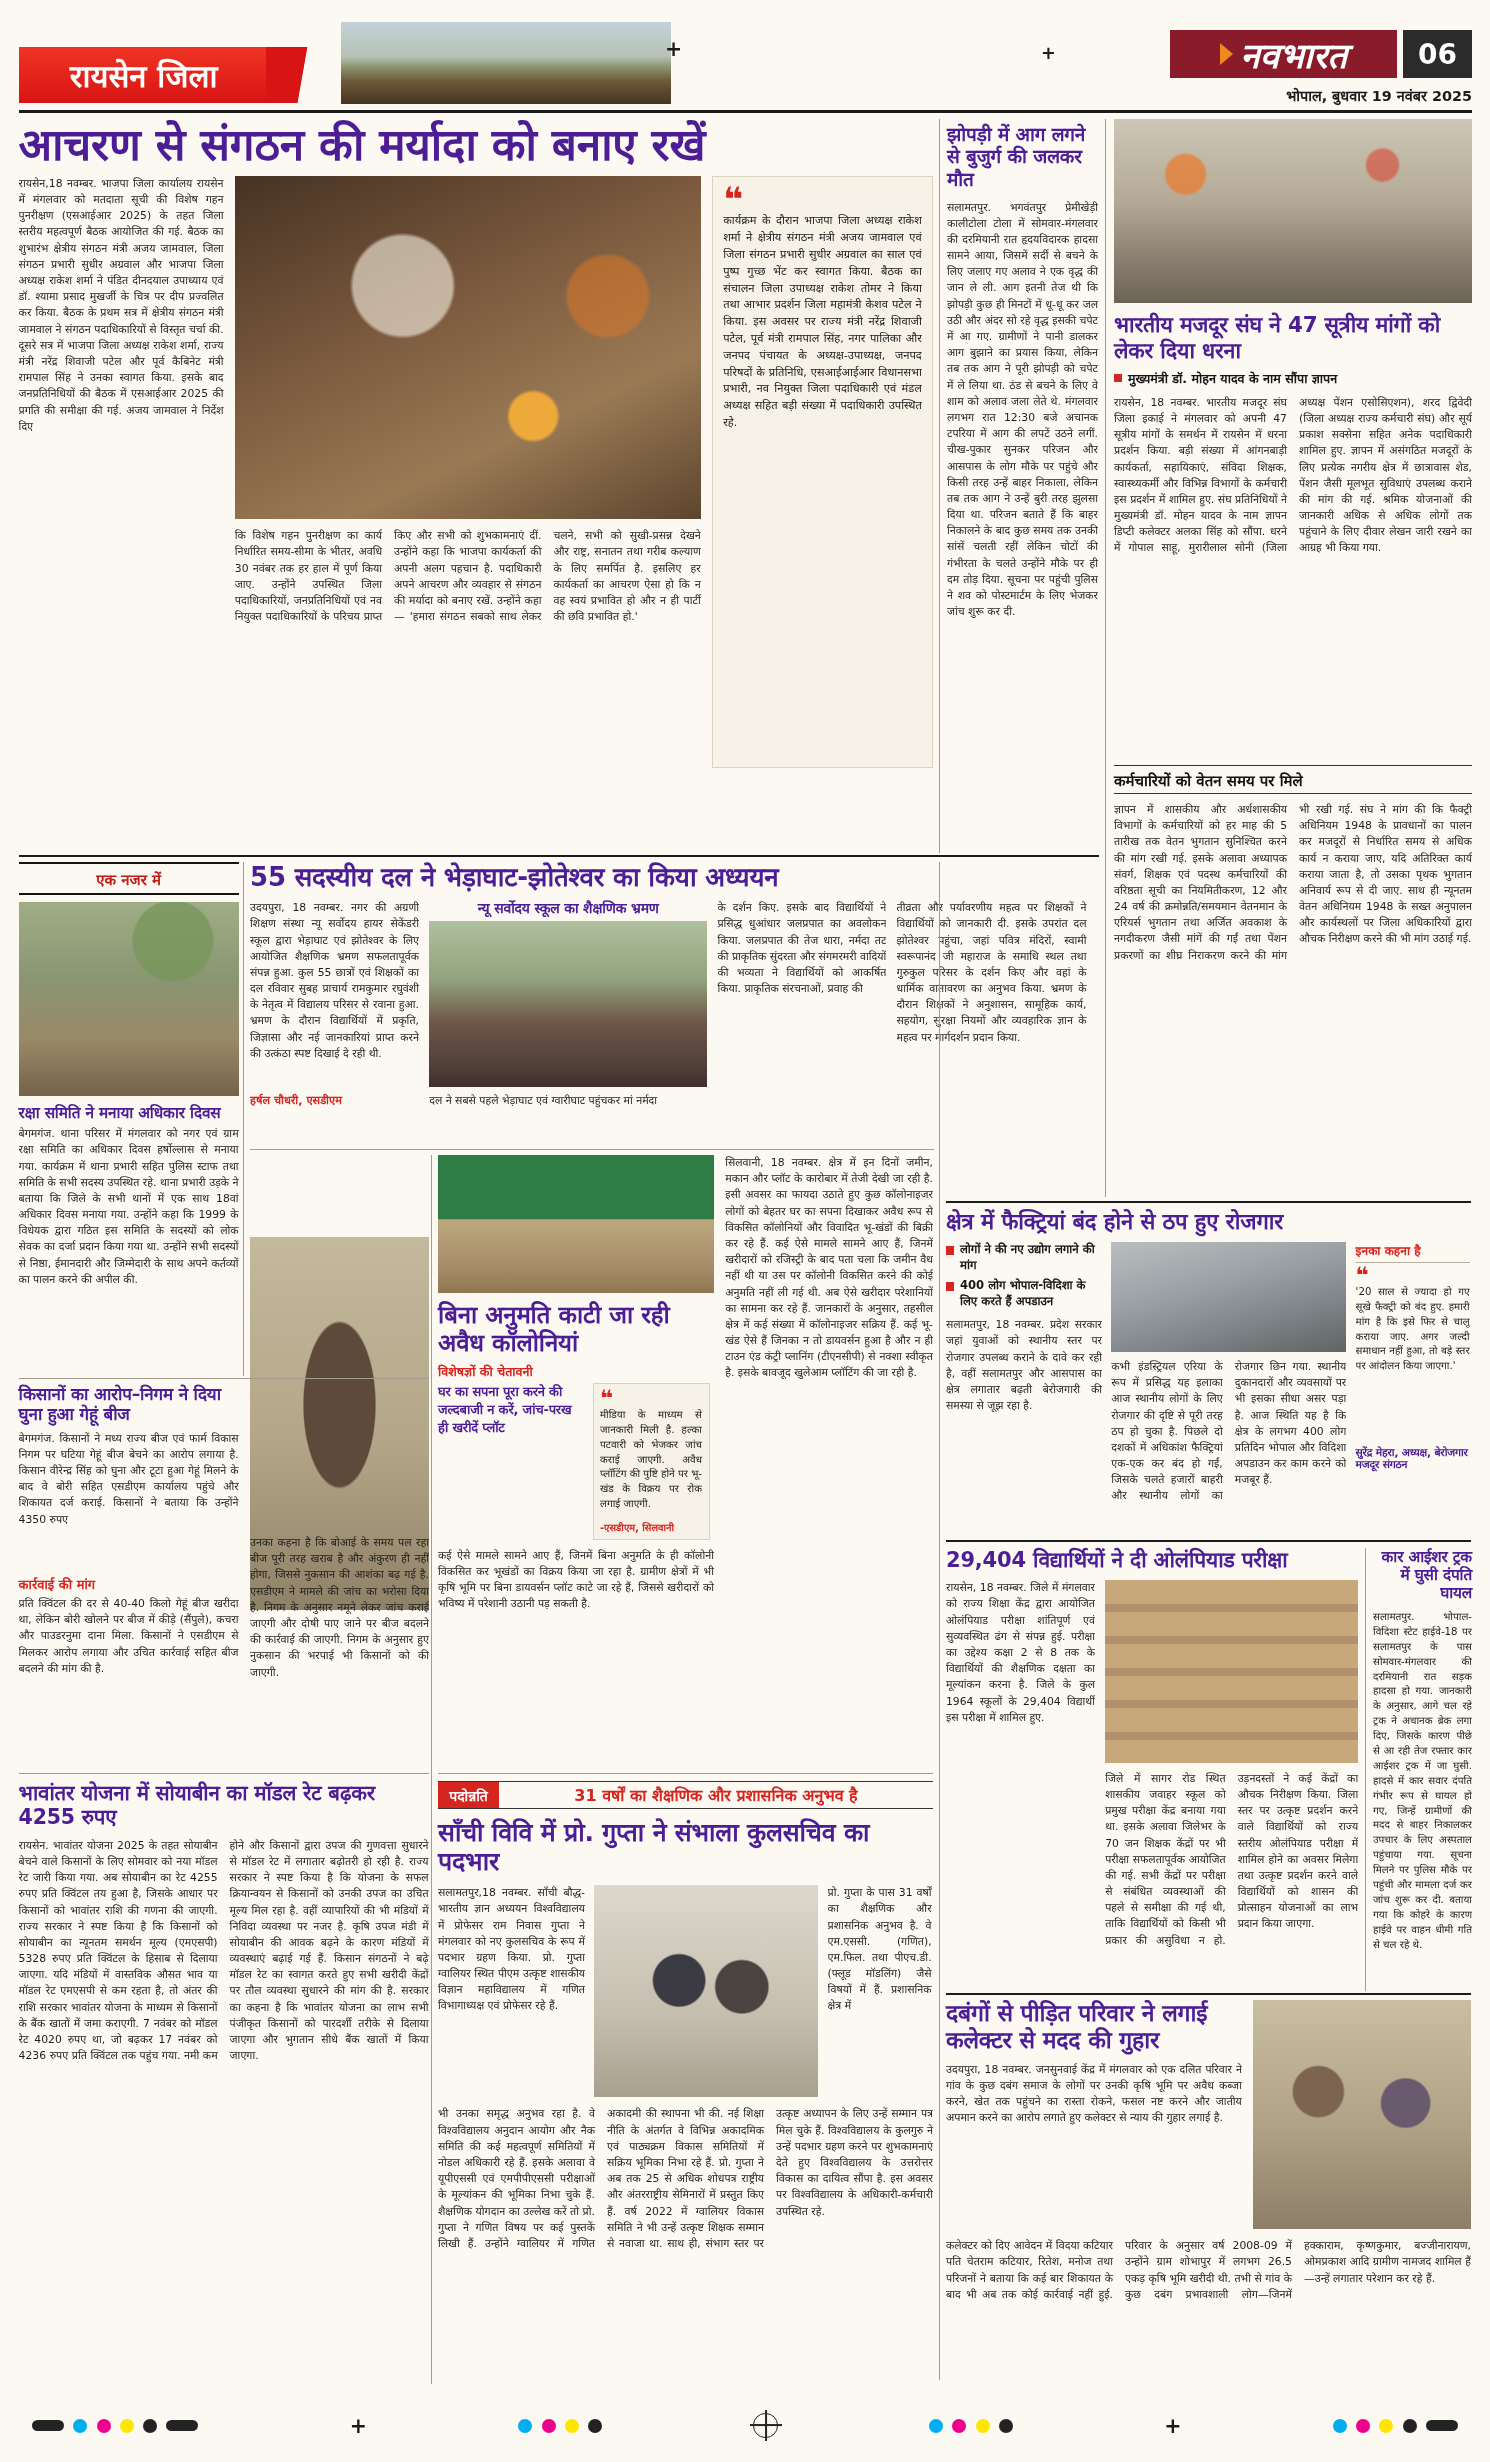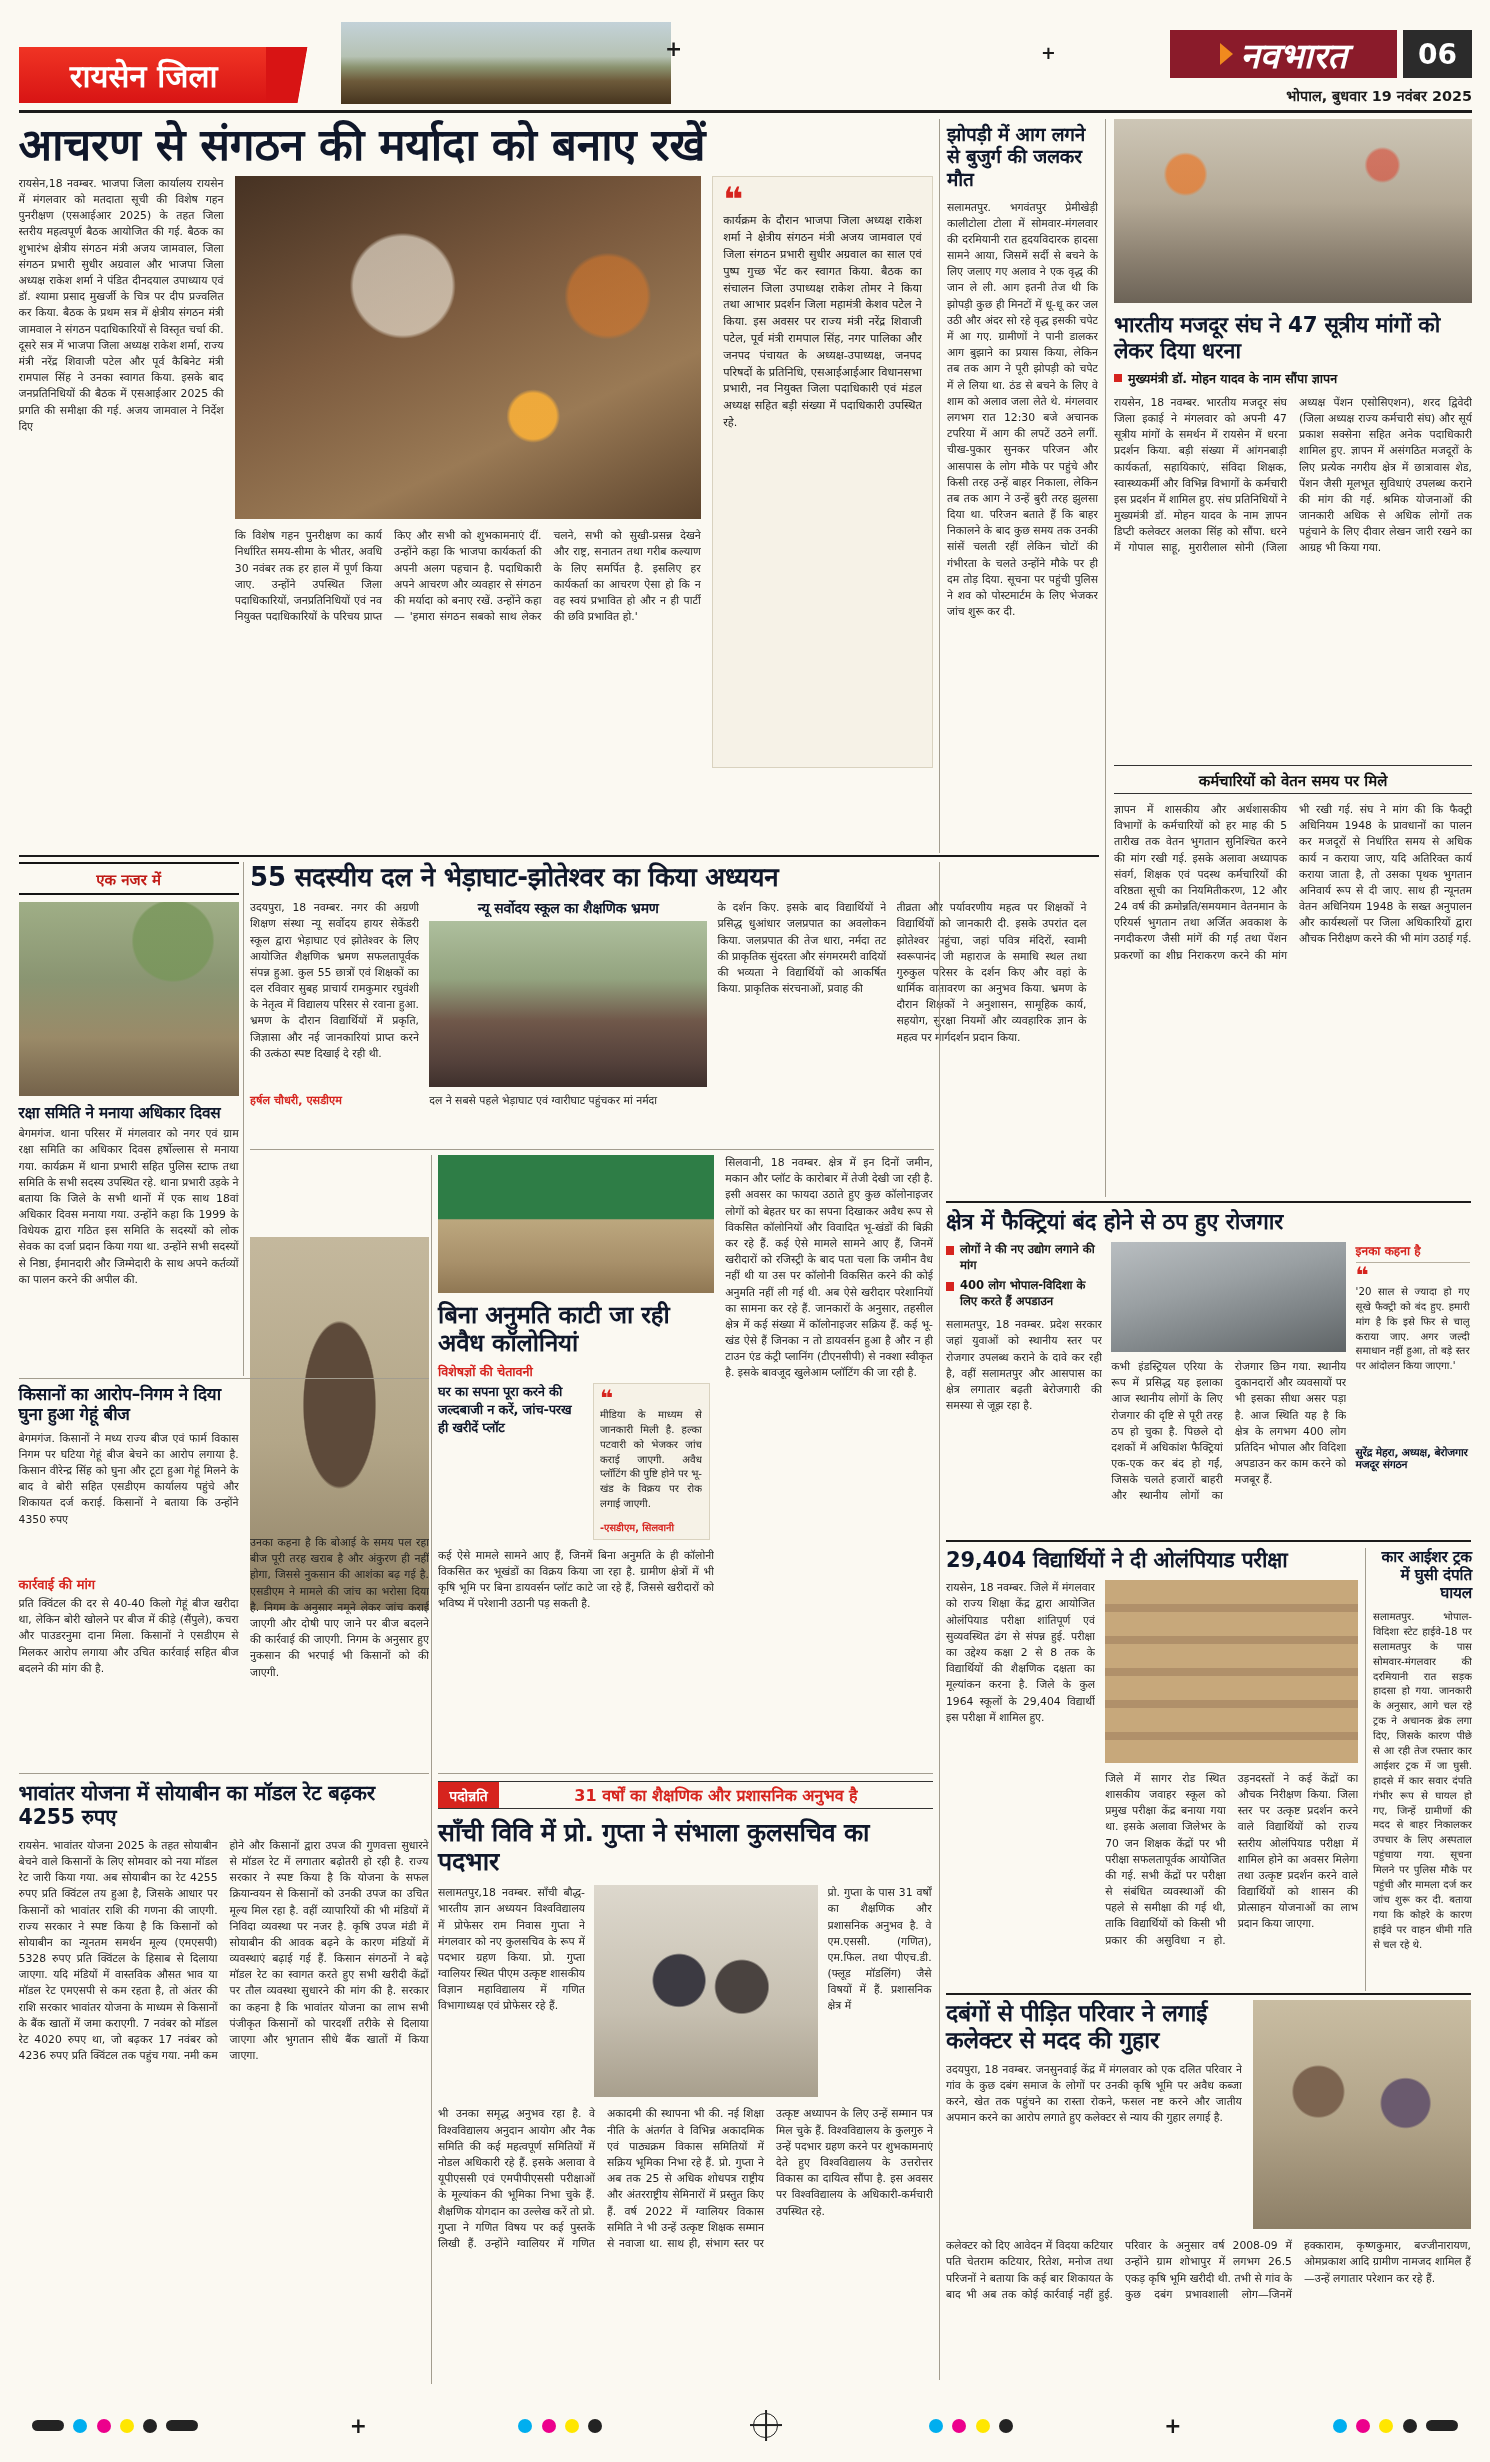--- a/index.html
+++ b/index.html
@@ -1,19 +1,19 @@
 <!DOCTYPE html>
 <html lang="hi" style="font-size:15px"><head>
 <meta charset="utf-8">
 <style>
   html,body{margin:0;padding:0;background:#7e7e7e;}
   .page{position:relative;width:1490px;height:2462px;margin:0 auto;background:#fbf9f2;
         font-family:"DejaVu Sans",sans-serif;color:#161616;overflow:hidden;}
   .abs{position:absolute;}
-  .hl{font-weight:bold;color:#0f172a;line-height:1.18;letter-spacing:-0.2px;}
+  .hl{font-weight:bold;color:#4c1d95;line-height:1.18;letter-spacing:-0.2px;}
   .body-txt{font-size:10.8px;line-height:1.5;text-align:justify;color:#1d1d1d;overflow:hidden;}
   .small-txt{font-size:10.2px;line-height:1.46;}
   .cols2{column-count:2;column-gap:12px;}
   .cols3{column-count:3;column-gap:12px;}
   .vrule{position:absolute;width:0.9px;background:#a39d8f;}
   .hrule{position:absolute;height:0.9px;background:#a39d8f;}
   .hrule.bold{height:1.9px;background:#1c1c1c;}
   .redlbl{color:#d6241e;font-weight:bold;}
   .kicker{display:flex;gap:5.6px;align-items:flex-start;font-weight:bold;font-size:12.6px;line-height:1.35;}
   .sq{width:8.4px;height:8.4px;background:#d6241e;display:inline-block;margin-top:3.7px;flex:0 0 auto;}
@@ -46,21 +46,21 @@
              linear-gradient(180deg,#c9bda2 0%,#b0a287 55%,#8d7f67 100%);}
   .quote-box{background:#f6f2e7;border:0.9px solid #d9d2bf;padding:9.3px 10.2px;box-sizing:border-box;}
   .region-banner{background:linear-gradient(180deg,#f03424 0%,#d81414 100%);color:#fff;display:flex;
                  align-items:center;justify-content:center;font-weight:bold;}
   .brand-bar{background:#8a1b2a;color:#fff;display:flex;align-items:center;justify-content:center;
              font-weight:bold;font-style:italic;}
   .pageno{background:#2b2b2b;color:#fff;display:flex;align-items:center;justify-content:center;font-weight:bold;}
   .tab-red{background:#d6241e;color:#fff;font-weight:bold;padding:3.7px 11.2px;font-size:14px;}
   .banner-strip{display:flex;align-items:center;border-top:1.9px solid #333;border-bottom:1.9px solid #333;}
   .banner-txt{flex:1;text-align:center;color:#d6241e;font-weight:bold;font-size:16px;}
-  .subh2{text-align:center;font-weight:bold;font-size:15px;border-top:1.4px solid #333;
+  .subh2{font-weight:bold;font-size:15px;border-top:1.4px solid #333;
          border-bottom:1.4px solid #333;padding:3.7px 0;color:#111;}
   .glance-lbl{text-align:center;font-weight:bold;font-size:15px;color:#c01b16;
               border-top:2.3px solid #141414;border-bottom:2.3px solid #141414;padding:4.7px 0;}
   .plus{color:#1a1a1a;font-weight:bold;}
   .dot{width:14px;height:14px;border-radius:50%;display:inline-block;}
   .pill{width:32px;height:11.2px;background:#232323;border-radius:5.6px;display:inline-block;}
   .target{width:22.4px;height:22.4px;border:1.9px solid #232323;border-radius:50%;position:relative;display:inline-block;}
   .target::before{content:"";position:absolute;left:50%;top:-4.7px;bottom:-4.7px;width:1.9px;background:#232323;transform:translateX(-50%);}
   .target::after{content:"";position:absolute;top:50%;left:-4.7px;right:-4.7px;height:1.9px;background:#232323;transform:translateY(-50%);}
   .marks{display:flex;align-items:center;gap:9.3px;}

